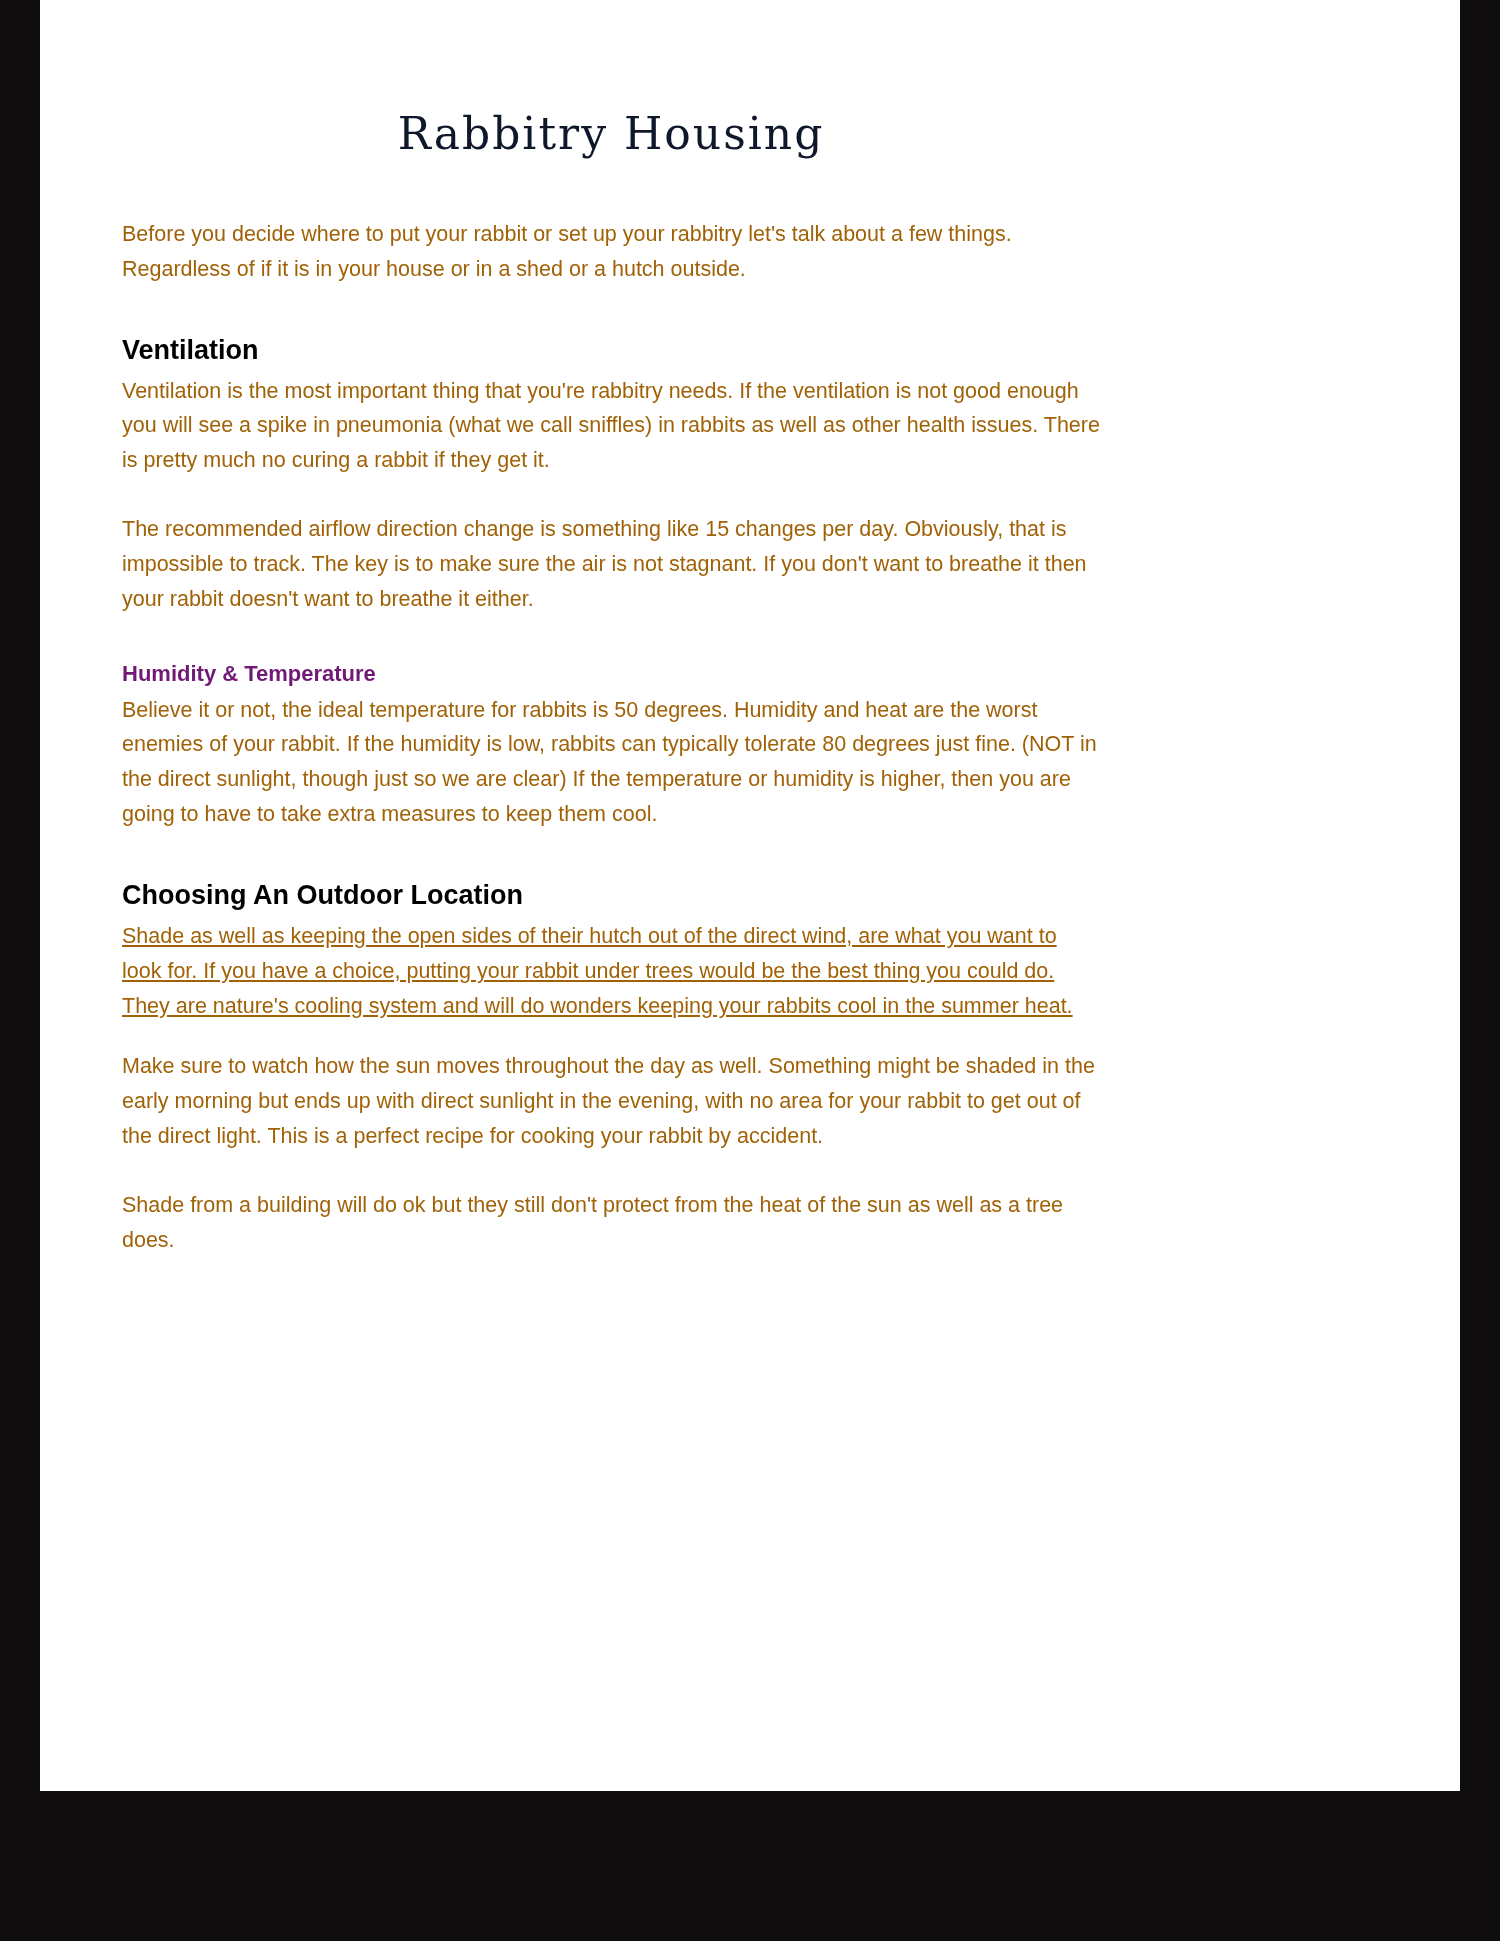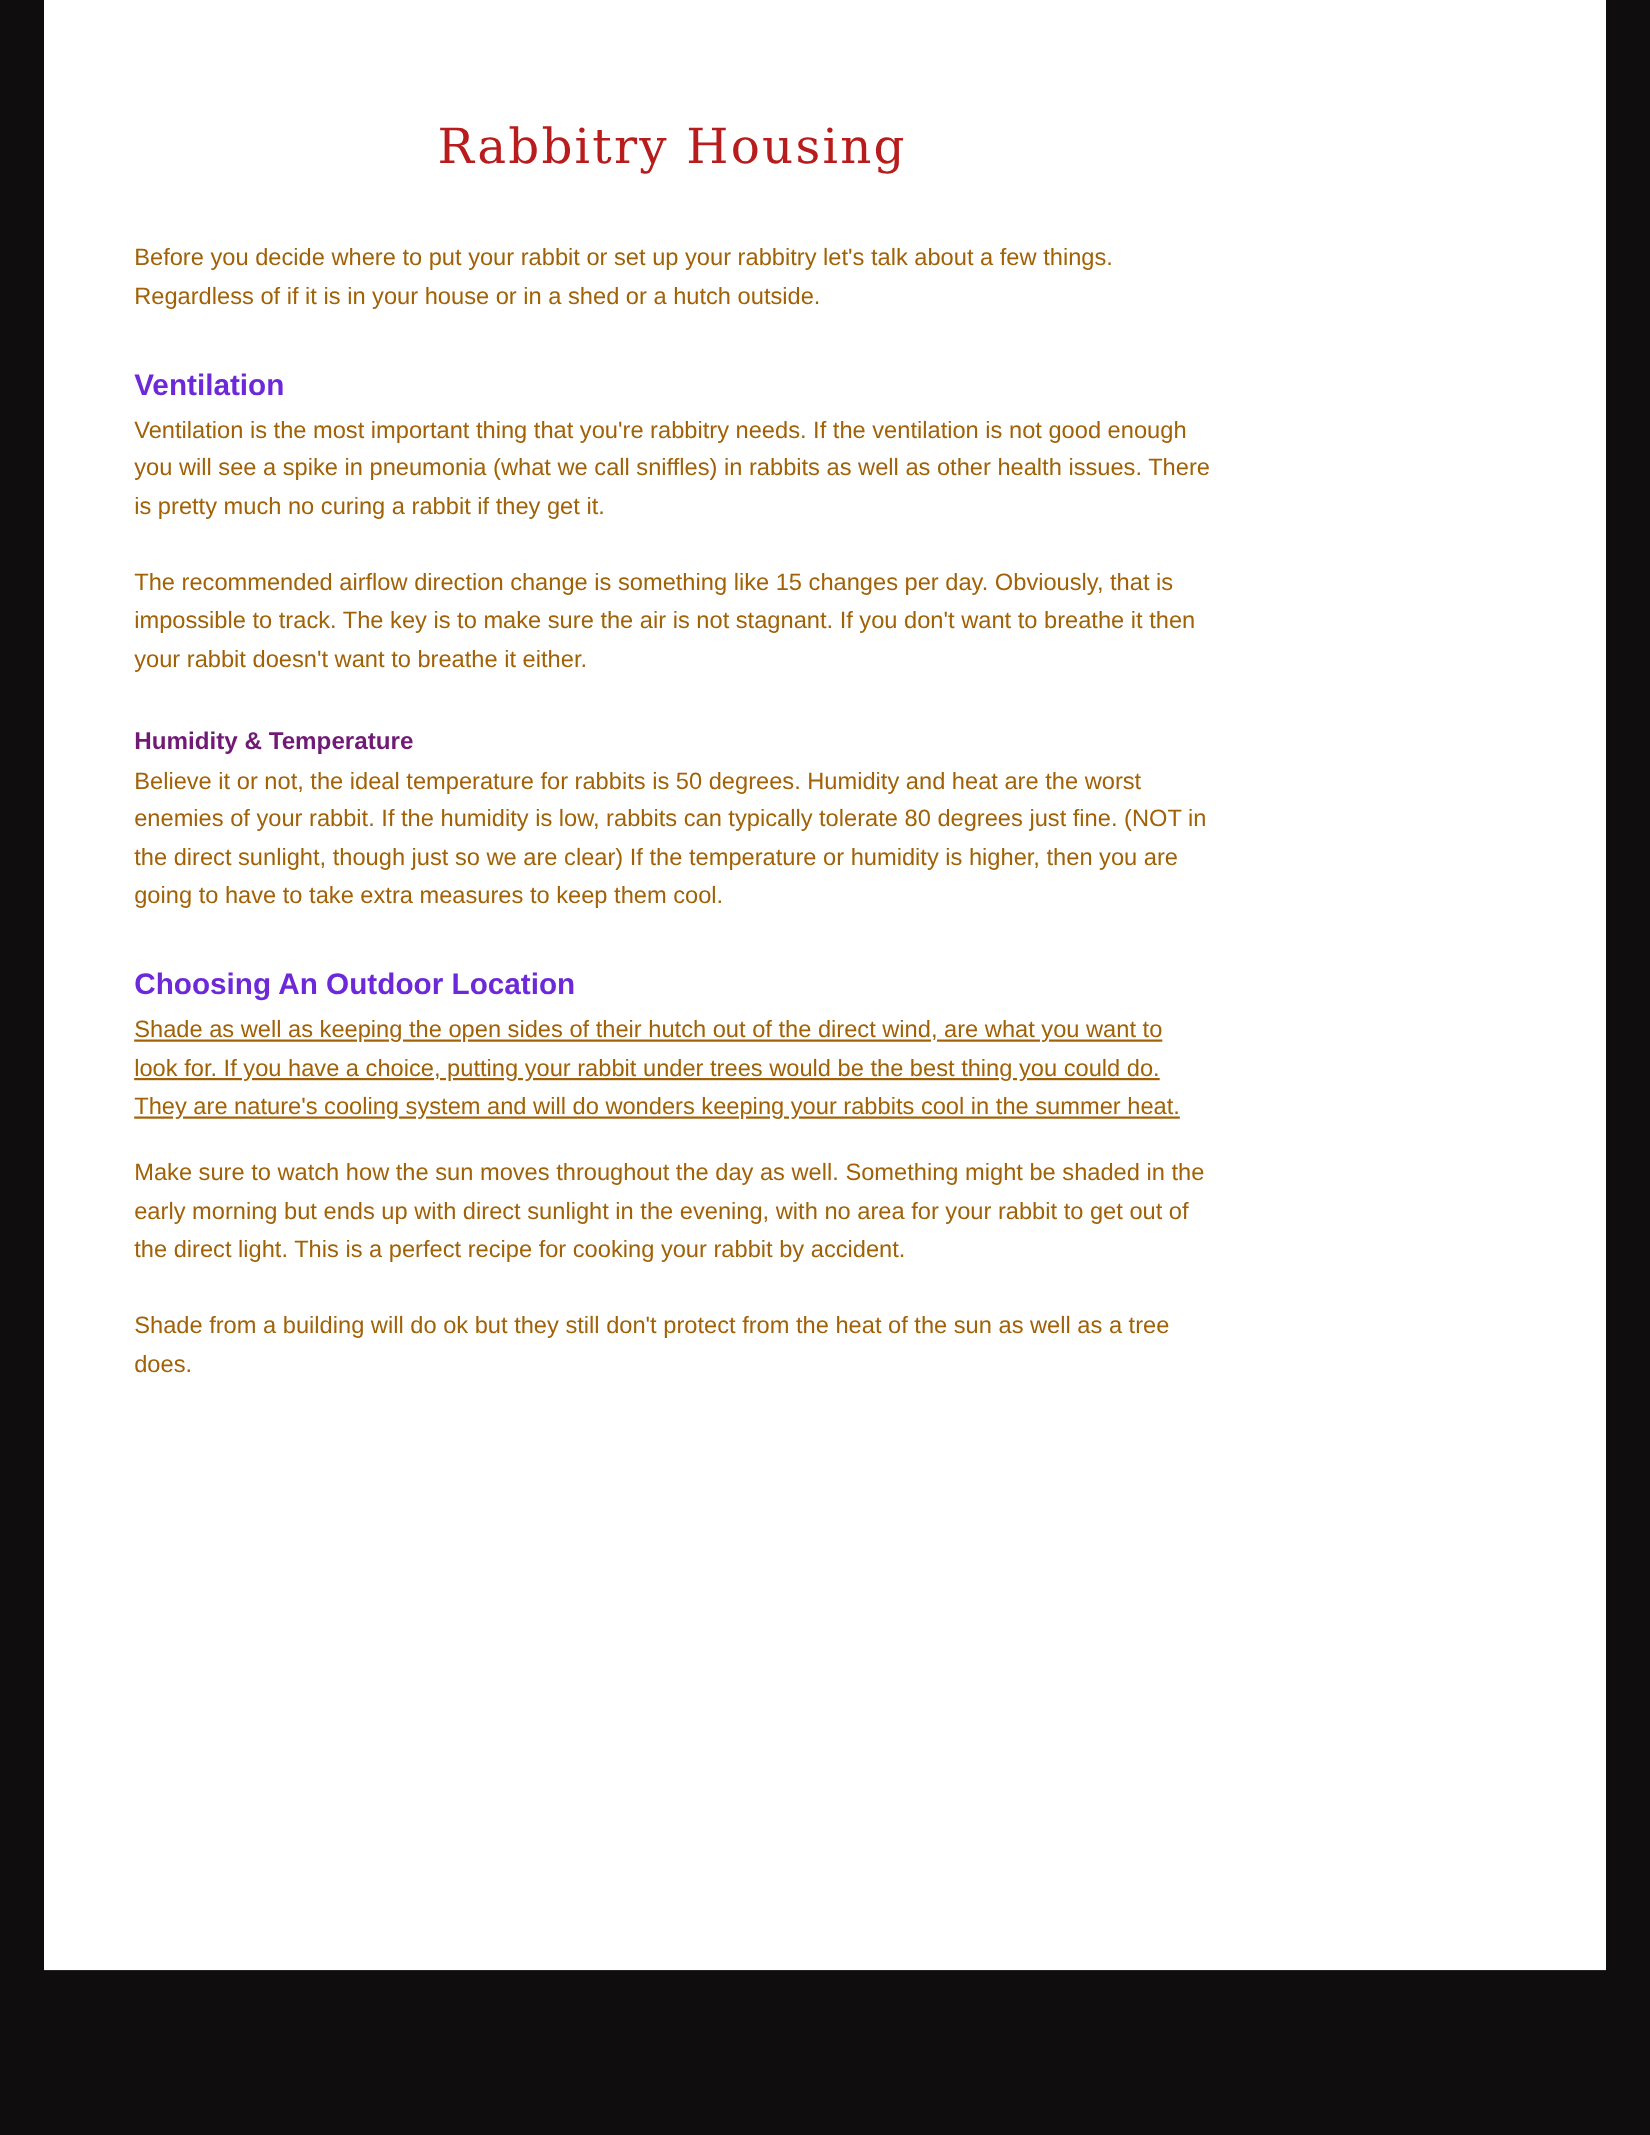--- a/index.html
+++ b/index.html
@@ -47,42 +47,42 @@
     left: 122px;
     width: 978px;
     color: #3d3d3d;
   }
 
   .doc-title {
     font-family: "DejaVu Serif", "Liberation Serif", serif;
     font-weight: 400;
     font-size: 44px;
     letter-spacing: 2px;
-    color: #b91c1c;
+    color: #0f172a;
     text-align: center;
     margin-top: 108px;
     margin-bottom: 58px;
   }
 
   p.body-text {
     font-size: 21.5px;
     line-height: 1.62;
     color: #a16207;
     margin-bottom: 34px;
   }
 
   p.body-text.tight {
     margin-bottom: 16px;
     text-decoration: underline;
   }
 
   h2.section-heading {
     font-size: 27px;
     font-weight: 700;
-    color: #6d28d9;
+    color: #000000;
     margin-top: 48px;
     margin-bottom: 8px;
   }
 
   h3.sub-heading {
     font-size: 22px;
     font-weight: 700;
     color: #701a75;
     margin-top: 44px;
     margin-bottom: 6px;

